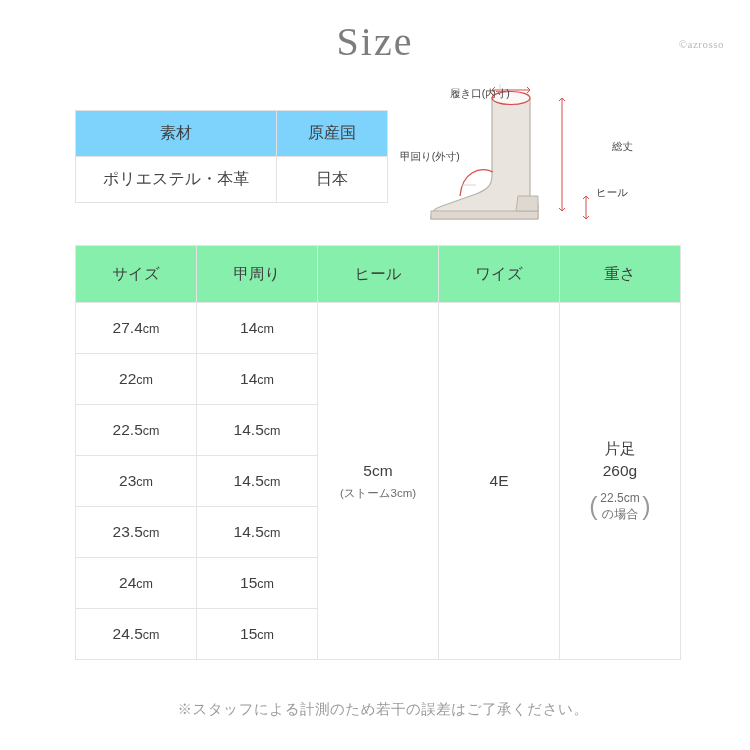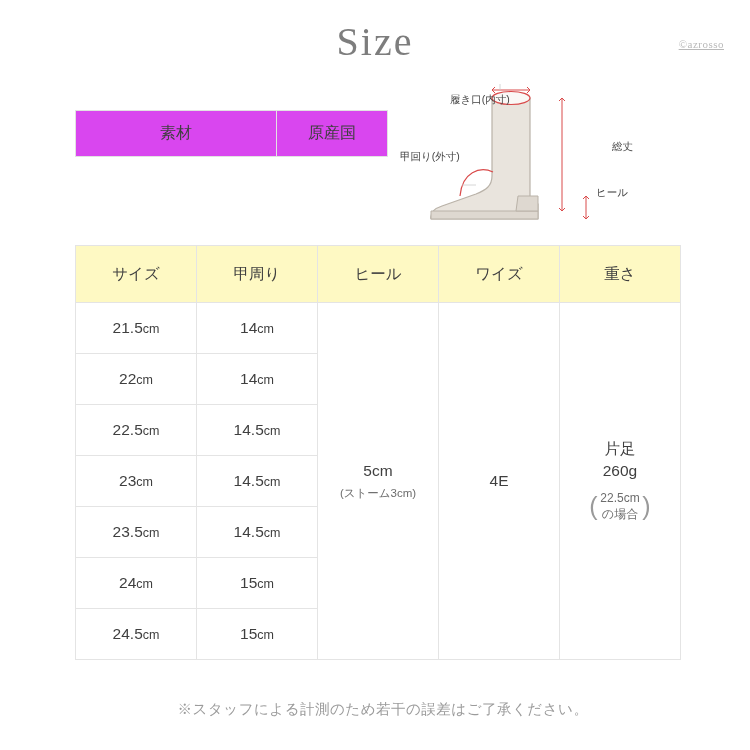--- a/index.html
+++ b/index.html
@@ -34,41 +34,40 @@
     font-weight: normal;
   }
   .brand {
     position: absolute;
     top: 38px;
     right: 26px;
     font-family: "Liberation Serif", serif;
     font-size: 11px;
     color: #b9b9b9;
     letter-spacing: 0.5px;
-    text-decoration: underline;
   }
   
   .mat-table {
     position: absolute;
     left: 75px;
     top: 110px;
     width: 310px;
     border-collapse: collapse;
     table-layout: fixed;
   }
   .mat-table td {
     border: 1px solid #e2e2e2;
     text-align: center;
     font-size: 17px;
     color: #444;
     height: 45px;
     padding: 0;
   }
   .mat-table .head td {
-    background: #d946ef;
+    background: #7dd3fc;
     font-size: 16px;
     color: #3f3f3f;
   }
   .mat-table .col-a { width: 200px; }
   .mat-table .col-b { width: 110px; }
   .mat-table .val { font-size: 16px; }
   
   .diagram {
     position: absolute;
     left: 400px;
@@ -76,21 +75,21 @@
     width: 340px;
     height: 165px;
   }
   .diagram svg { display: block; }
   .dlabel {
     position: absolute;
     font-size: 10.5px;
     color: #444;
     white-space: nowrap;
   }
-  .dlabel-kuchi { left: 50px; top: 25px; }
+  .dlabel-kuchi { left: 50px; top: 19px; }
   .dlabel-koumawari { left: 0px; top: 82px; }
   .dlabel-soutake { left: 172px; top: 72px; margin-left: 40px; }
   .dlabel-heel { left: 196px; top: 118px; }
   
   .size-table {
     position: absolute;
     left: 75px;
     top: 245px;
     width: 600px;
     border-collapse: collapse;
@@ -98,21 +97,21 @@
   }
   .size-table th, .size-table td {
     border: 1px solid #e4e4e4;
     text-align: center;
     padding: 0;
     font-weight: normal;
     color: #3f3f3f;
   }
   .size-table thead th {
     height: 56px;
-    background: #fef9c3;
+    background: #86efac;
     font-size: 15.5px;
   }
   .size-table tbody td {
     height: 50px;
     font-size: 15.5px;
   }
   .size-table .cu { width: 120px; }
   .size-table .unit { font-size: 12.5px; }
   .merged-heel {
     font-size: 16px;
@@ -166,20 +165,24 @@
 
   <div class="title">Size</div>
   <div class="brand">©azrosso</div>
 
   <table class="mat-table">
     <tbody>
       <tr class="head">
         <td class="col-a">素材</td>
         <td class="col-b">原産国</td>
       </tr>
+      <tr>
+        <td class="col-a val">ポリエステル・本革</td>
+        <td class="col-b val">日本</td>
+      </tr>
     </tbody>
   </table>
 
   <div class="diagram">
     <svg width="340" height="165" viewBox="0 0 340 165">
 
       <path d="M92,30 L92,108 C92,118 86,122 76,126 L42,138 C33,141 30,146 31,151 L138,151 L138,136 L130,136 L130,30 Z" fill="#e9e4dd" stroke="#b9b2a8" stroke-width="1.2"></path>
 
       <path d="M31,151 L138,151 L138,143 L31,143 Z" fill="#ded8d0" stroke="#b9b2a8" stroke-width="1"></path>
 
@@ -215,21 +218,21 @@
       <tr>
         <th class="cu">サイズ</th>
         <th class="cu">甲周り</th>
         <th class="cu">ヒール</th>
         <th class="cu">ワイズ</th>
         <th class="cu">重さ</th>
       </tr>
     </thead>
     <tbody>
       <tr>
-        <td><span>21.5</span><span class="unit">cm</span></td>
+        <td><span>27.4</span><span class="unit">cm</span></td>
         <td><span>14</span><span class="unit">cm</span></td>
         <td class="merged-heel" rowspan="7">
           <div>5cm</div>
           <div class="sub">(ストーム3cm)</div>
         </td>
         <td rowspan="7">4E</td>
         <td class="merged-weight" rowspan="7">
           <div>片足</div>
           <div>260g</div>
           <div class="paren">

